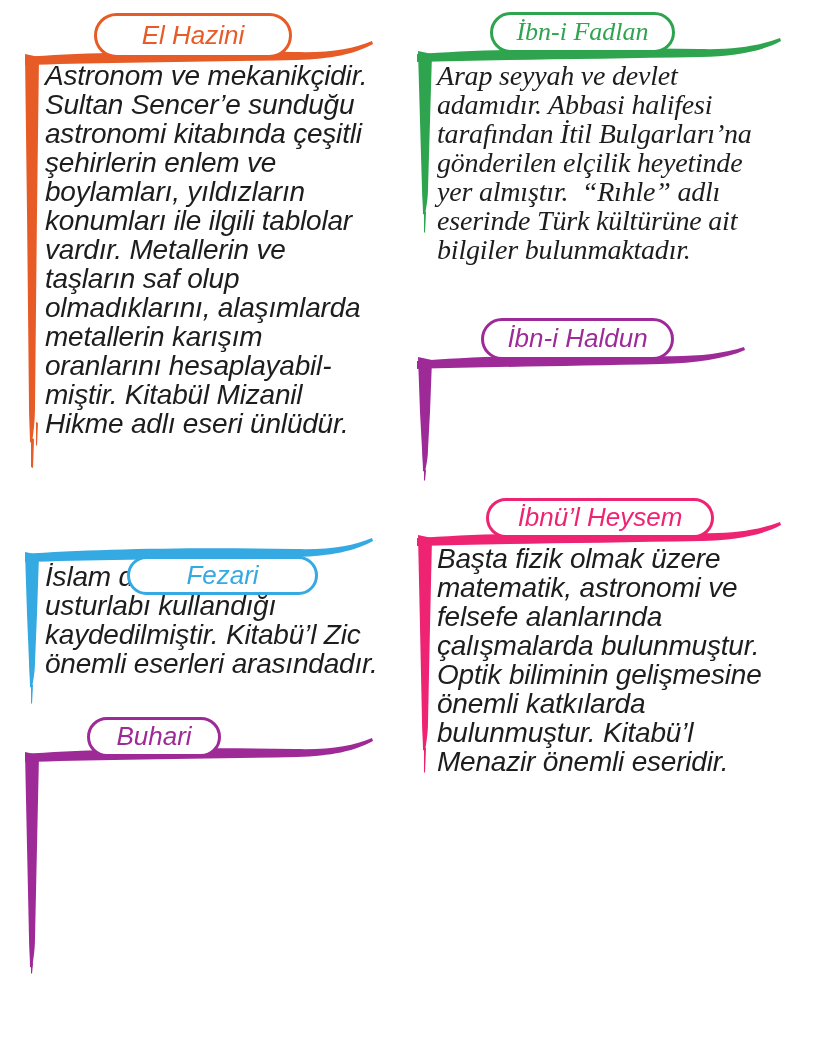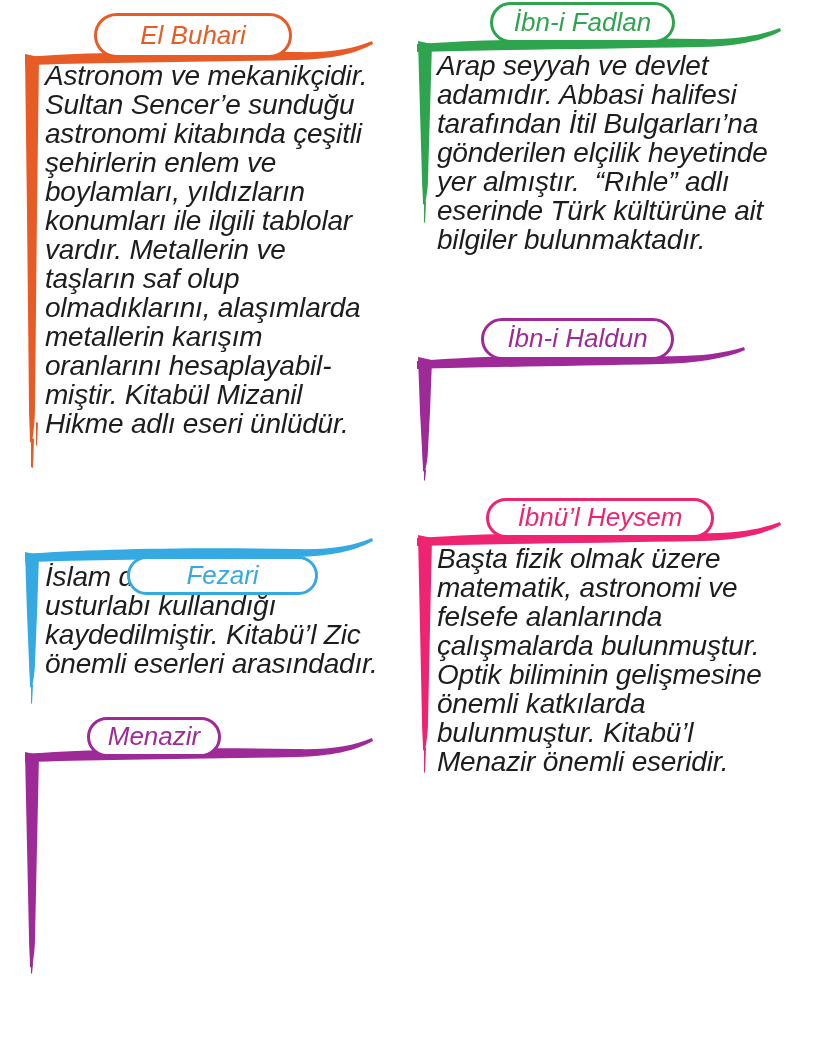--- a/index.html
+++ b/index.html
@@ -30,21 +30,21 @@
 <div class="page">
 
   <section class="card" style="left: 20px; top: 12px; width: 376px; height: 502px; --accent: #E75B27;">
     <svg class="brush" width="376" height="502" viewBox="0 0 376 502" aria-hidden="true">
       <path fill="currentColor" d="M5,45 C70,40 175,38 275,40 C310,41 333,37 352,29 L353,32 C335,42 311,47 277,48 C175,50 70,51 5,53 Z"></path>
       <path fill="currentColor" d="M5,42 L19,45 L17,200 L15,395 C15,410 13,424 12,431 L10,430 C10,420 9,406 9,394 L7,200 Z"></path>
       <path fill="currentColor" d="M11,426 L14,427 L13,456 L11,455 Z"></path>
       <path fill="currentColor" d="M16,410 L18,411 L17,434 L16,433 Z"></path>
     </svg>
     <div class="pill" style="left:74px;width:192px;height:39px;">
-      <span>El Buhari</span>
+      <span>El Hazini</span>
     </div>
     <div class="body-text" style="left:25px;top:49px;width:346px;">Astronom ve mekanikçidir.
 Sultan Sencer’e sunduğu
 astronomi kitabında çeşitli
 şehirlerin enlem ve
 boylamları, yıldızların
 konumları ile ilgili tablolar
 vardır. Metallerin ve
 taşların saf olup
 olmadıklarını, alaşımlarda
@@ -69,25 +69,25 @@
 önemli eserleri arasındadır.</div>
   </section>
 
   <section class="card" style="left: 20px; top: 716px; width: 376px; height: 260px; --accent: #9E2A97;">
     <svg class="brush" width="376" height="260" viewBox="0 0 376 260" aria-hidden="true">
       <path fill="currentColor" d="M5,38 C70,33 175,31 275,33 C310,34 333,30 352,22 L353,25 C335,35 311,40 277,41 C175,43 70,44 5,46 Z"></path>
       <path fill="currentColor" d="M5,36 L19,39 L17,130 L15,222 C15,234 13,246 12,252 L10,251 C10,242 9,232 9,222 L7,130 Z"></path>
       <path fill="currentColor" d="M11,246 L13,247 L12,258 L11,257 Z"></path>
     </svg>
     <div class="pill" style="left:67px;width:128px;height:34px;">
-      <span>Menazir</span>
+      <span>Buhari</span>
     </div>
   </section>
 
-  <section class="card" style="left: 414px; top: 1px; width: 392px; height: 302px; --accent: #2FA44F;">
+  <section class="card" style="left: 414px; top: 11px; width: 392px; height: 302px; font-family: Liberation Serif, serif; --accent: #2FA44F;">
     <svg class="brush" width="392" height="302" viewBox="0 0 392 302" aria-hidden="true">
       <path fill="currentColor" d="M3,43 C70,38 180,36 285,38 C320,39 345,35 366,27 L367,30 C349,40 321,45 287,46 C180,48 70,49 3,51 Z"></path>
       <path fill="currentColor" d="M4,40 L18,43 L16,110 L14,178 C14,188 12,198 11,204 L9,203 C9,194 8,186 8,178 L6,110 Z"></path>
       <path fill="currentColor" d="M10,200 L12,201 L11,222 L10,221 Z"></path>
     </svg>
     <div class="pill" style="left:76px;width:179px;height:35px;">
       <span>İbn-i Fadlan</span>
     </div>
     <div class="body-text" style="left:23px;top:50px;width:364px;">Arap seyyah ve devlet
 adamıdır. Abbasi halifesi

